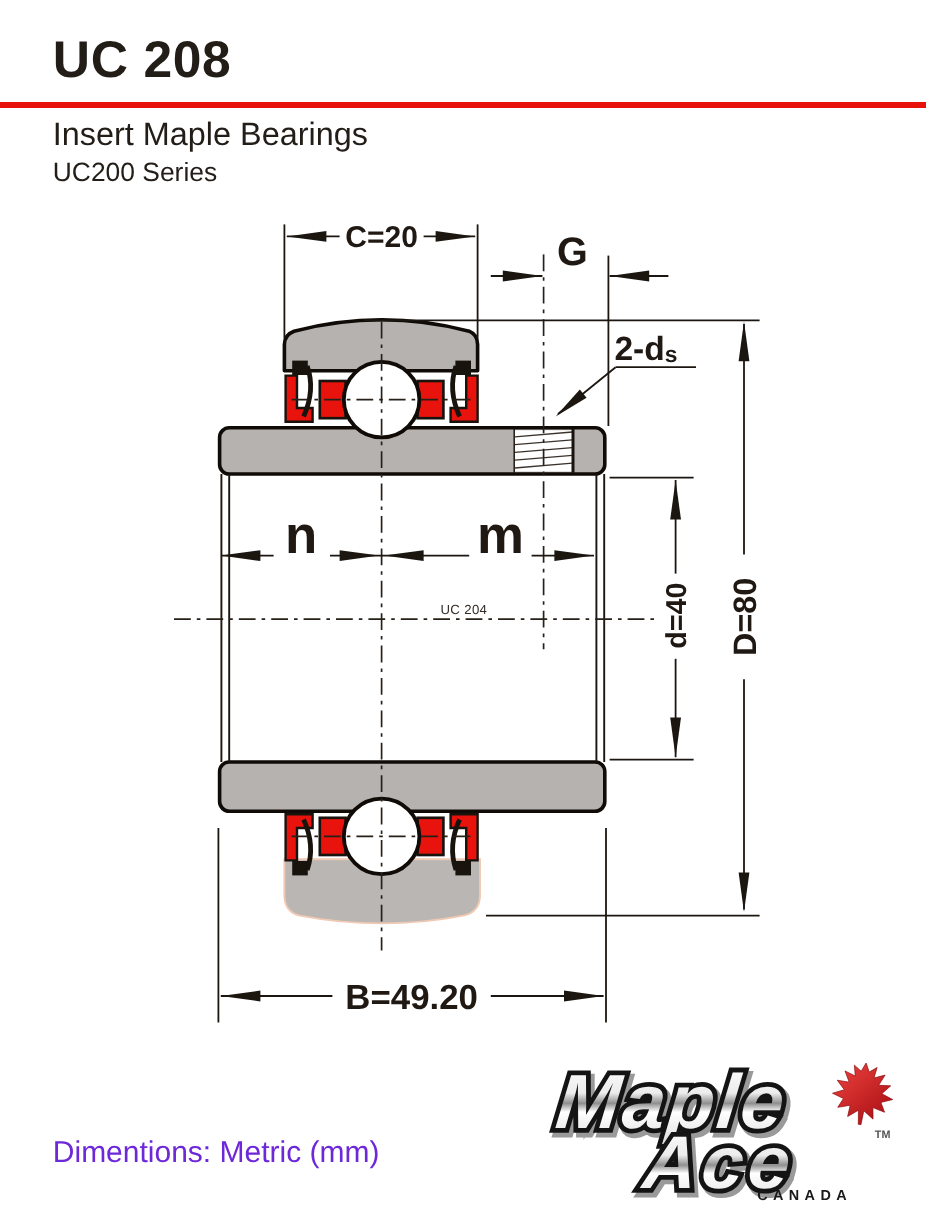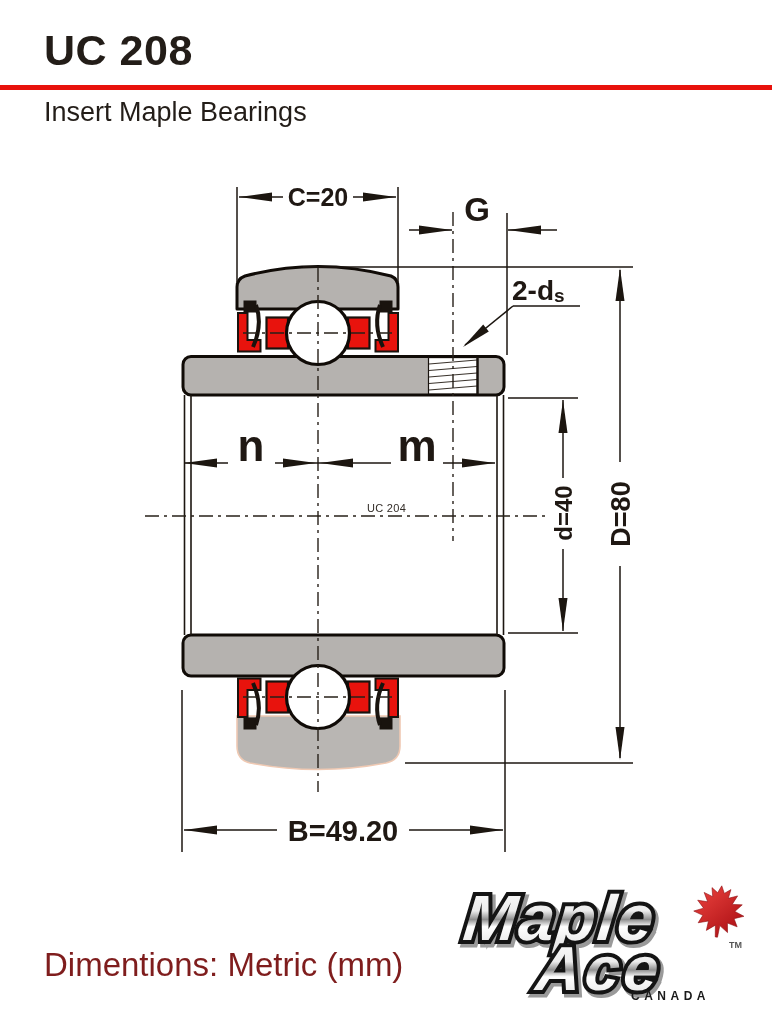--- a/index.html
+++ b/index.html
@@ -3,36 +3,37 @@
 <meta charset="utf-8">
 <style>
   html,body{margin:0;padding:0;background:#ffffff;}
   .page{position:relative;width:772px;height:1024px;background:#fff;overflow:hidden;
         font-family:"Liberation Sans",sans-serif;color:#1d1712;}
   .title{position:absolute;left:44px;top:26px;font-size:43px;font-weight:bold;
          letter-spacing:0.5px;color:#231d18;}
   .rule{position:absolute;left:0;top:85px;width:772px;height:5px;background:#e8120c;}
   .subtitle{position:absolute;left:44px;top:97px;font-size:27px;color:#231d18;}
   .series{position:absolute;left:44px;top:131px;font-size:22px;color:#231d18;}
-  .footnote{position:absolute;left:44px;top:946px;font-size:33px;color:#7f1d1d;}
+  .footnote{position:absolute;left:44px;top:946px;font-size:25px;color:#6d28d9;}
   svg text{font-family:"Liberation Sans",sans-serif;}
   .dimtxt{fill:#1f1813;font-weight:bold;}
   .thin{stroke:#1c1610;stroke-width:1.5;fill:none;}
   .cline{stroke:#272019;stroke-width:1.4;fill:none;stroke-dasharray:14 5 3 5;}
   .arrow{fill:#1c1610;stroke:none;}
   .heavy{stroke:#100b07;stroke-width:3;}
 </style>
 </head>
 <body>
 
 <div class="page">
 
   <div class="title">UC 208</div>
   <div class="rule"></div>
   <div class="subtitle">Insert Maple Bearings</div>
+  <div class="series">UC200 Series</div>
 
   <svg width="772" height="1024" viewBox="0 0 772 1024" style="position:absolute;left:0;top:0;">
 
     <path d="M237,716 H400 V746 Q400,760 386,763 Q318,776 250,763 Q237,760 237,746 Z" fill="#b9b6b3" stroke-width="1.6" stroke="#efc9b3"></path>
 
     <path class="heavy" d="M237,309 V287 Q237,279 245,276 Q318,257 391,276 Q398,279 398,287 V309 Z" stroke-linejoin="round" fill="#b5b2af"></path>
 
     <rect class="heavy" x="183" y="356.5" width="321" height="38.5" rx="8" fill="#b5b2af"></rect>
 
     <g>

